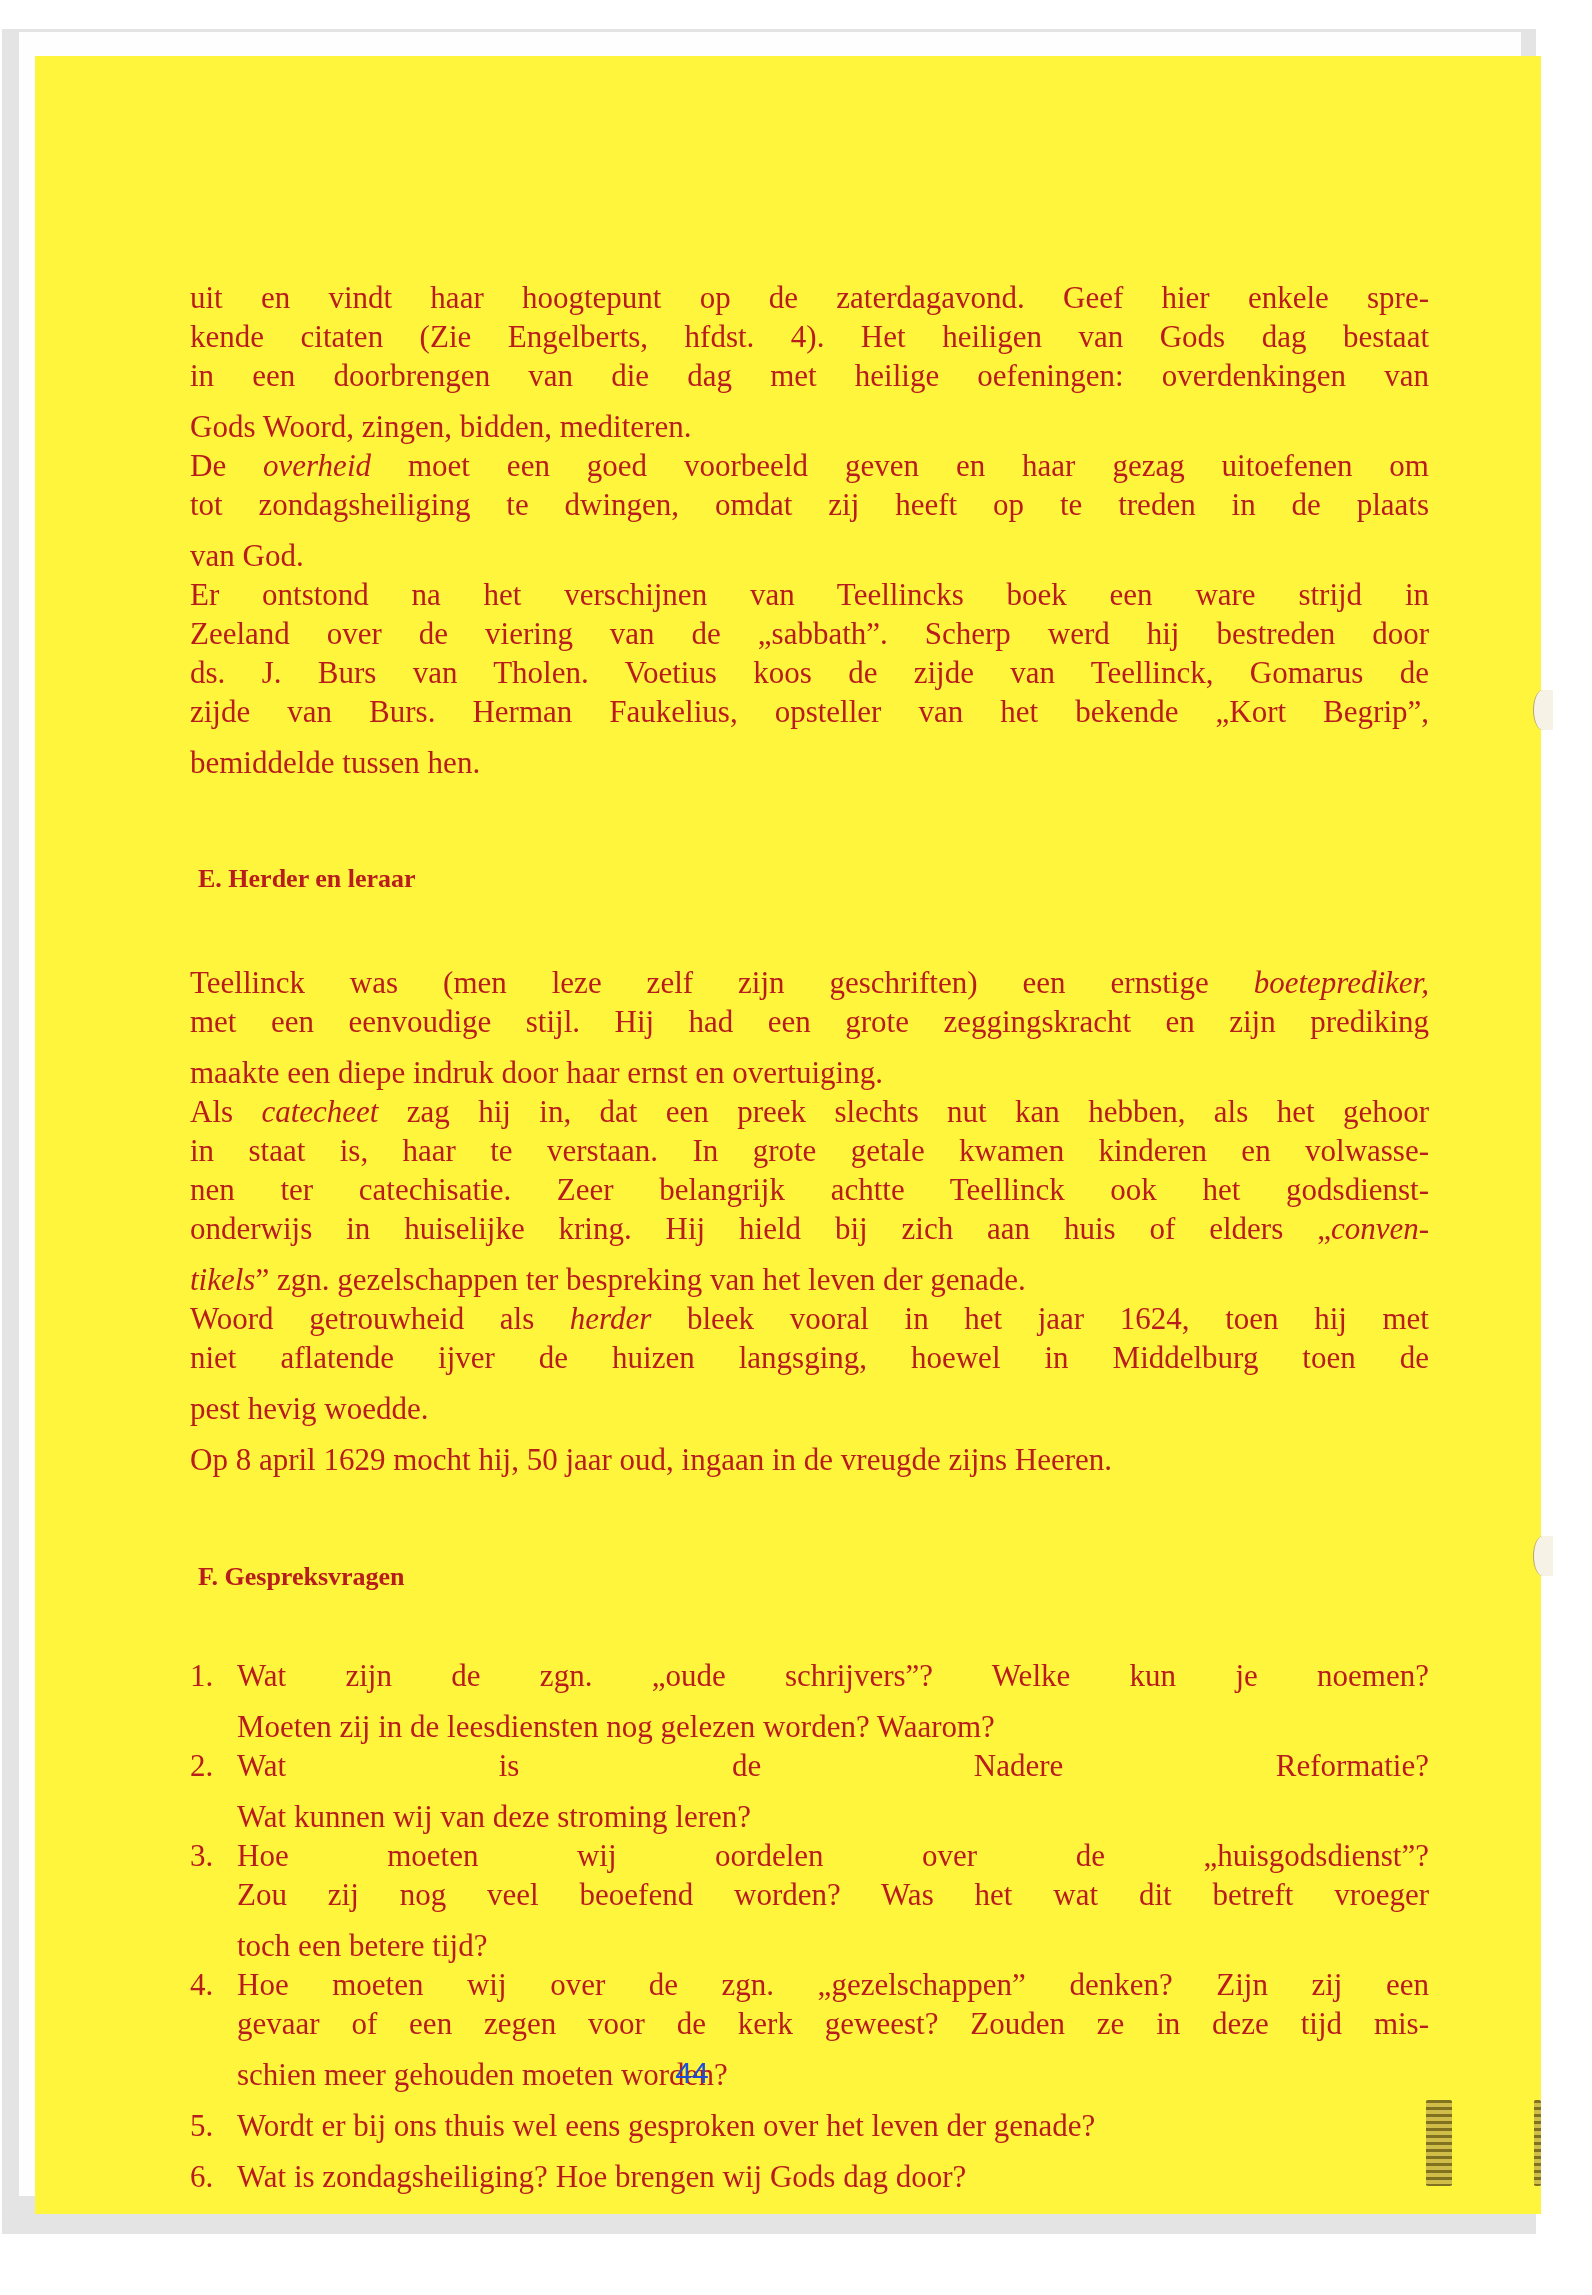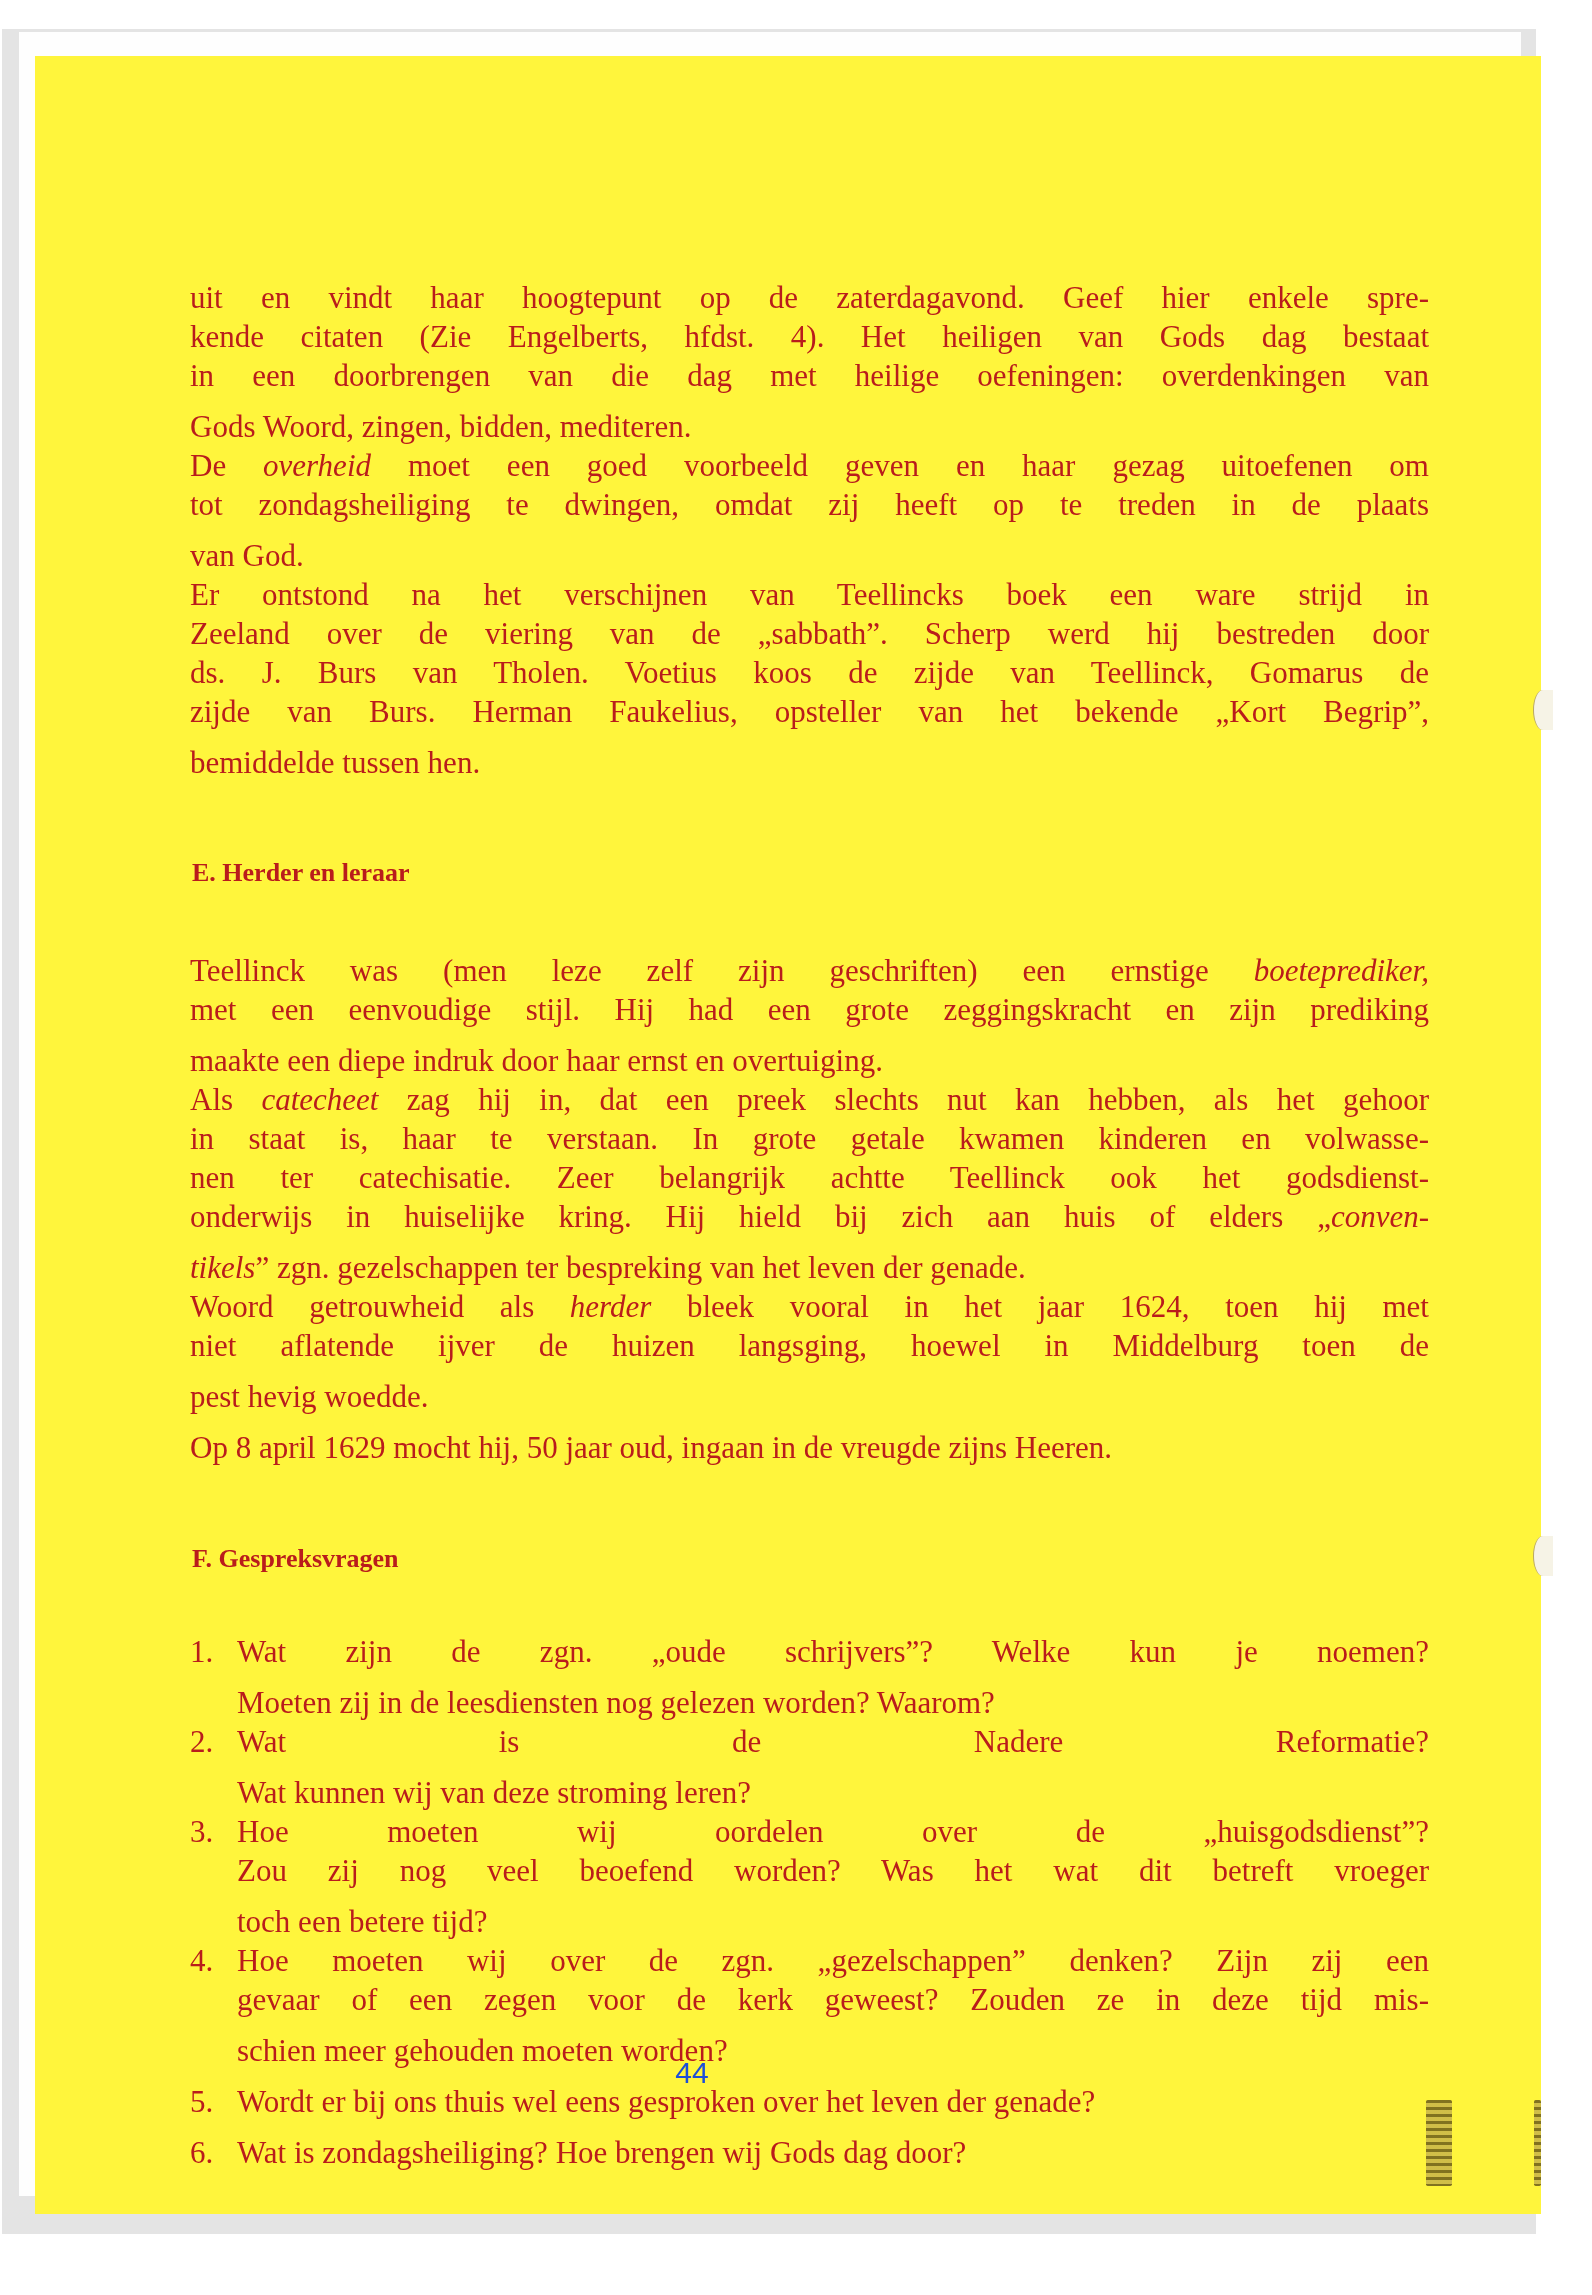--- a/index.html
+++ b/index.html
@@ -24,21 +24,21 @@
       background: #f6f3e6; border-left: 1.7px solid #b8a760;
     }
     .content {
       position: absolute; left: 190px; top: 278px; width: 1239px;
       color: #b91c1c; font-size: 31px; line-height: 39px;
     }
     .line { display: block; white-space: nowrap; text-align: justify; text-align-last: justify; }
     .line.last { text-align-last: left; margin-top: 12px; }
     .para { margin: 0; }
     .heading {
-      font-weight: bold; font-size: 26px; line-height: 35px; margin: 2px;
+      font-weight: bold; font-size: 26px; line-height: 35px; margin: 8px;
     }
     .gap-heading-before { height: 71px; }
     .gap-heading-after { height: 59px; }
     .list { margin: 0; padding: 0; list-style: none; }
     .li { position: relative; padding-left: 47px; }
     .li .num { position: absolute; left: 0; top: 0; }
     i { font-style: italic; }
     .page-number {
       position: absolute; left: 6px; width: 1372px; top: 2056px; text-align: center;
       color: #1d4ed8; font-size: 30px; font-family: "Liberation Sans", sans-serif;

